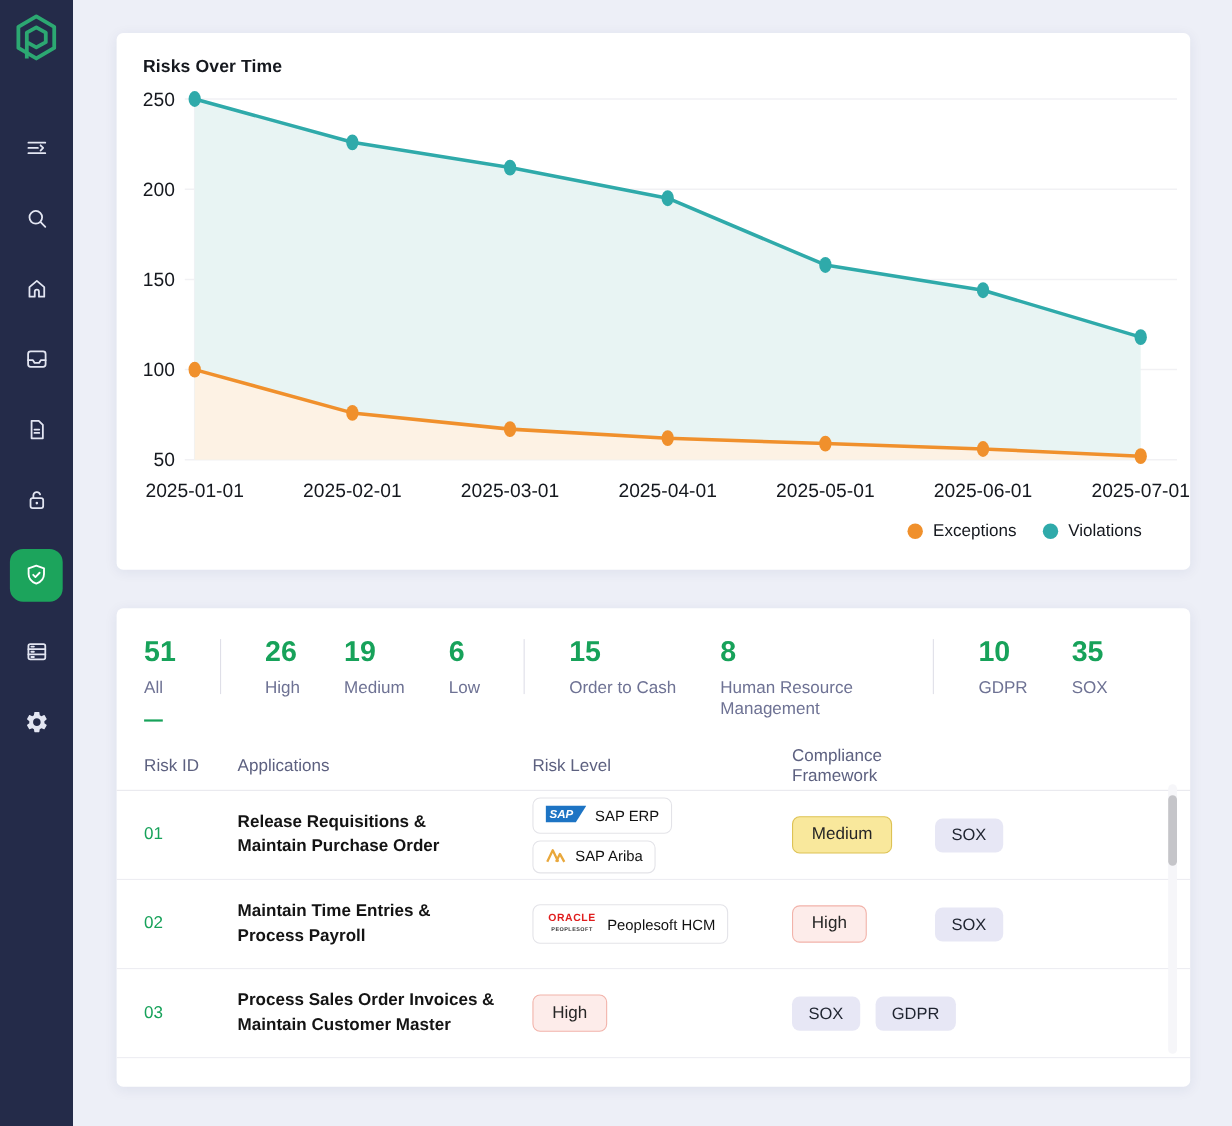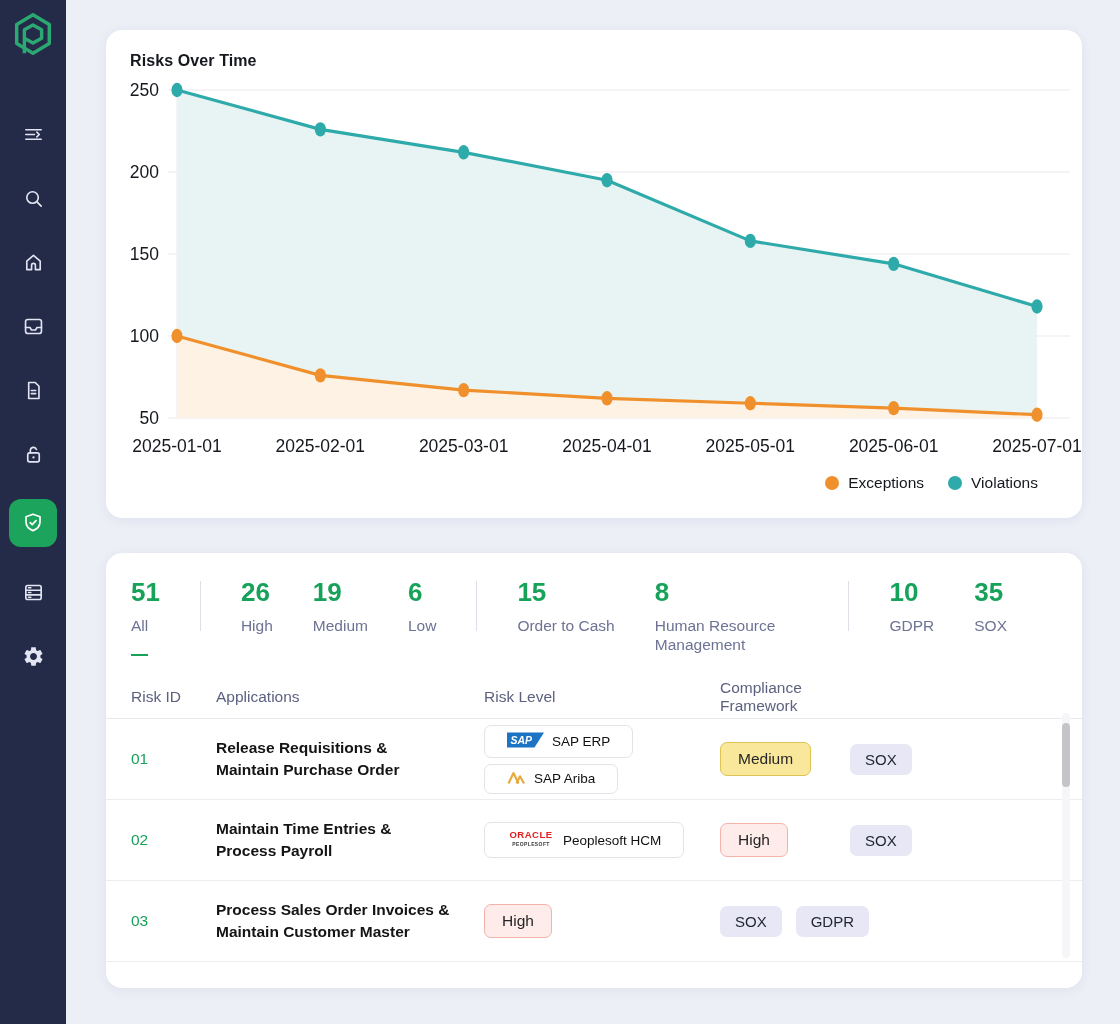--- a/index.html
+++ b/index.html
@@ -10,21 +10,21 @@
   .sidebar { position:fixed; left:0; top:0; bottom:0; width:66px; background:#242b49; display:flex; flex-direction:column; align-items:center; }
   .logo { margin-top:10px; width:48px; height:48px; display:flex; align-items:center; justify-content:center; }
   .nav { margin-top:44px; display:flex; flex-direction:column; align-items:center; width:100%; }
   .nav-item { width:66px; height:64px; display:flex; align-items:center; justify-content:center; cursor:pointer; }
   .nav-item svg { display:block; }
   .nav-item.active { height:58px; margin:8px 0; }
   .nav-item.active .active-box { width:48px; height:48px; background:#1ca45c; border-radius:12px; display:flex; align-items:center; justify-content:center; }
 
   
   main { margin-left:66px; padding:30px 38px 0 40px; }
-  .card { background:#fff; border-radius:16px; box-shadow:0 2px 12px rgba(35,45,95,0.07); width:976px; }
+  .card { background:#fff; border-radius:6px; box-shadow:0 2px 12px rgba(35,45,95,0.07); width:976px; }
 
   .chart-card { height:488px; padding:22px 0 0 0; }
   .chart-card h2 { font-size:16px; font-weight:700; color:#15181e; padding-left:24px; letter-spacing:.1px; }
   #risk-chart { display:block; margin-top:2px; }
   .legend { display:flex; justify-content:flex-end; align-items:flex-start; gap:24px; padding-right:44px; margin-top:0; }
   .legend-item { display:flex; align-items:center; gap:9px; font-size:15.5px; color:#15181e; cursor:pointer; }
   .legend-dot { width:14px; height:14px; border-radius:50%; }
 
   .table-card { margin-top:35px; height:435px; position:relative; }
 
@@ -38,21 +38,21 @@
   .stat-divider { width:1px; height:50px; background:#dfdfe8; margin:2px 40px 0 0; }
 
   
   .thead, .trow { display:grid; grid-template-columns:85px 268px 236px 130px 1fr; padding:0 30px 0 25px; align-items:center; }
   .thead { height:44px; border-bottom:1px solid #e8e8ee; }
   .th { font-size:15.5px; font-weight:500; color:#5d6180; }
   .trow { height:81px; border-bottom:1px solid #ededf2; cursor:pointer; }
   .cell-id { font-size:15.5px; color:#17a25a; }
   .cell-name { font-size:15.5px; font-weight:700; color:#141414; line-height:1.4; width:238px; }
   .apps { display:flex; flex-direction:column; gap:6px; align-items:flex-start; }
-  .app-chip { display:inline-flex; align-items:center; gap:8px; background:#fff; border:1px solid #e3e3e8; border-radius:7px; padding:5px 22px; font-size:13.5px; color:#111; white-space:nowrap; }
+  .app-chip { display:inline-flex; align-items:center; gap:8px; background:#fff; border:1px solid #e3e3e8; border-radius:7px; padding:5px 11px; font-size:13.5px; color:#111; white-space:nowrap; }
   .badge-risk { display:inline-block; padding:7px 17px; border-radius:7px; font-size:15.5px; color:#262626; }
   .badge-risk.medium { background:#f9e89c; border:1px solid #ddc254; }
   .badge-risk.high { background:#fdecea; border:1px solid #f2b3aa; }
   .fw-list { display:flex; gap:14px; }
   .badge-fw { display:inline-block; padding:7px 15px; border-radius:7px; font-size:15px; color:#1f2430; background:#e7e7f5; }
 
   
   .sb-track { position:absolute; right:12px; top:160px; bottom:30px; width:8px; border-radius:4px; background:#f6f6f9; }
   .sb-thumb { position:absolute; top:10px; left:0; width:8px; height:64px; border-radius:4px; background:#c5c5c9; }
 </style>

